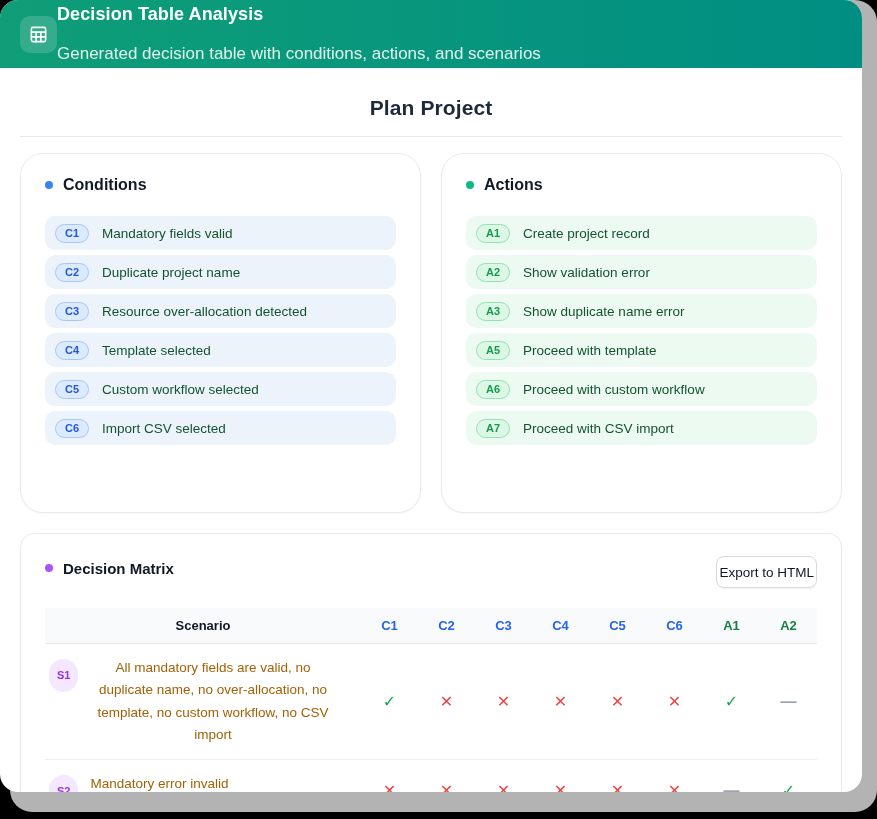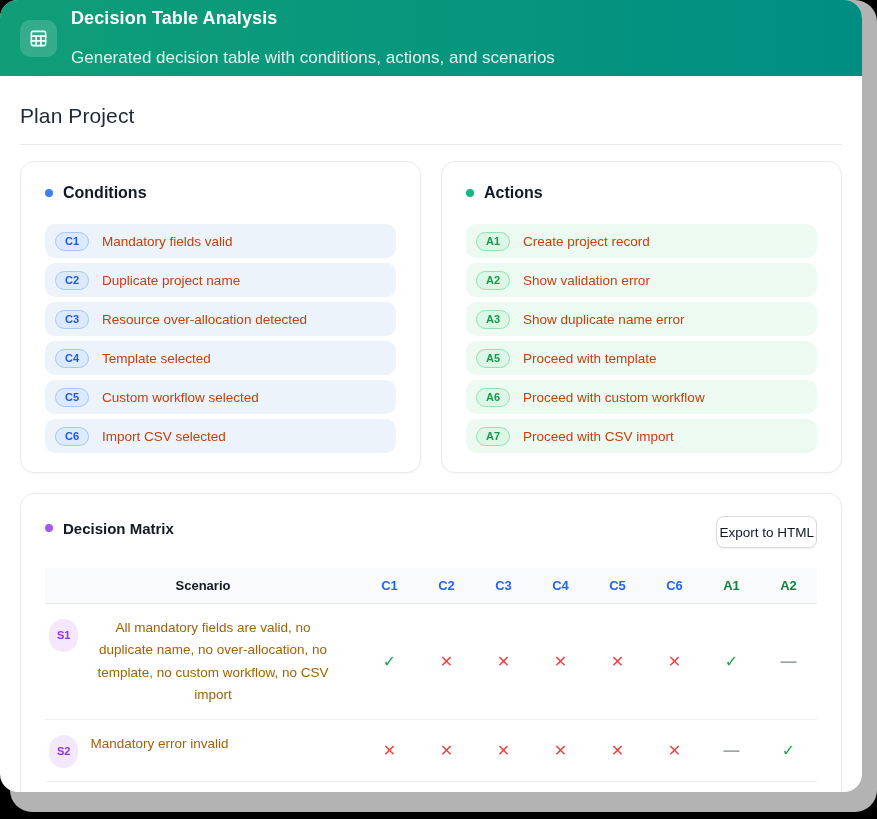--- a/index.html
+++ b/index.html
@@ -15,65 +15,65 @@
     background: #b3b3b3; border-radius: 22px;
   }
   .window {
     position: absolute; left: 0; top: 0;
     width: 862px; height: 792px;
     background: #ffffff; border-radius: 18px;
     overflow: hidden;
   }
   
   .app-header {
-    height: 76px;
+    height: 68px;
     background: linear-gradient(90deg, #0f9e77 0%, #008e83 100%);
-    display: flex; align-items: center; gap: 14px;
+    display: flex; align-items: center; gap: 0;
     padding: 0 20px;
   }
   .icon-tile {
     width: 37px; height: 37px; border-radius: 10px;
     background: rgba(255,255,255,0.16);
     display: flex; align-items: center; justify-content: center;
     flex: none;
   }
   .app-title { font-size: 18px; font-weight: 700; color: #fff; letter-spacing: .1px; }
   .app-subtitle { font-size: 17px; color: rgba(255,255,255,0.88); margin-top: 19px; }
   
   .content { padding: 18px 20px 0 20px; }
-  .page-title { font-size: 21px; font-weight: 400; color: #1e293b; margin: 10px 0 16px; letter-spacing: .1px; }
+  .page-title { font-size: 21px; font-weight: 700; color: #1e293b; margin: 10px 0 16px; letter-spacing: .1px; text-align: center; }
   .divider { height: 1px; background: #e7e9ed; margin-bottom: 16px; }
   .panels { display: grid; grid-template-columns: 1fr 1fr; gap: 20px; }
   .panel {
     border: 1px solid #e8eaee; border-radius: 14px;
     padding: 22px 24px; background: #fff;
     box-shadow: 0 1px 2px rgba(16,24,40,0.04);
   }
-  .panel-fixed { height: 312px; overflow: hidden; }
+  .panel-fixed { height: 360px; overflow: hidden; border-radius: 23px; }
   .panel-head { display: flex; align-items: center; gap: 10px; margin-bottom: 22px; }
   .dot { width: 8px; height: 8px; border-radius: 50%; flex: none; }
   .dot-cond { background: #3b82f6; }
   .dot-act { background: #10b981; }
   .dot-matrix { background: #a855f7; }
   .panel-label { font-size: 16px; font-weight: 700; color: #111827; }
   .item-row {
     display: flex; align-items: center; gap: 13px;
     height: 34px; border-radius: 10px; padding: 0 10px;
     margin-bottom: 5px;
   }
   .row-cond { background: #edf3fb; }
   .row-act { background: #edfaf2; }
   .pill {
     font-size: 11px; font-weight: 700;
     padding: 3px 9px; border-radius: 999px; border: 1px solid;
     line-height: 1; flex: none;
   }
   .pill-cond { background: #dbeafe; border-color: #a7c7fb; color: #2457d6; }
   .pill-act { background: #dcf7e6; border-color: #90e2b0; color: #169a4c; }
-  .item-label { font-size: 13.5px; color: #c2410c; }
+  .item-label { font-size: 13.5px; color: #14532d; }
   
   .matrix-panel { margin-top: 20px; height: 320px; }
   .matrix-head { display: flex; justify-content: space-between; align-items: center; margin-bottom: 20px; }
   .export-btn {
     background: #fff; border: 1px solid #d8dbe0; border-radius: 8px;
     height: 32px; padding: 0 2px; font-size: 13.5px; color: #111827;
     font-family: inherit; cursor: pointer;
     box-shadow: 0 1px 2px rgba(16,24,40,0.06);
   }
   table.matrix { width: 100%; border-collapse: collapse; }

